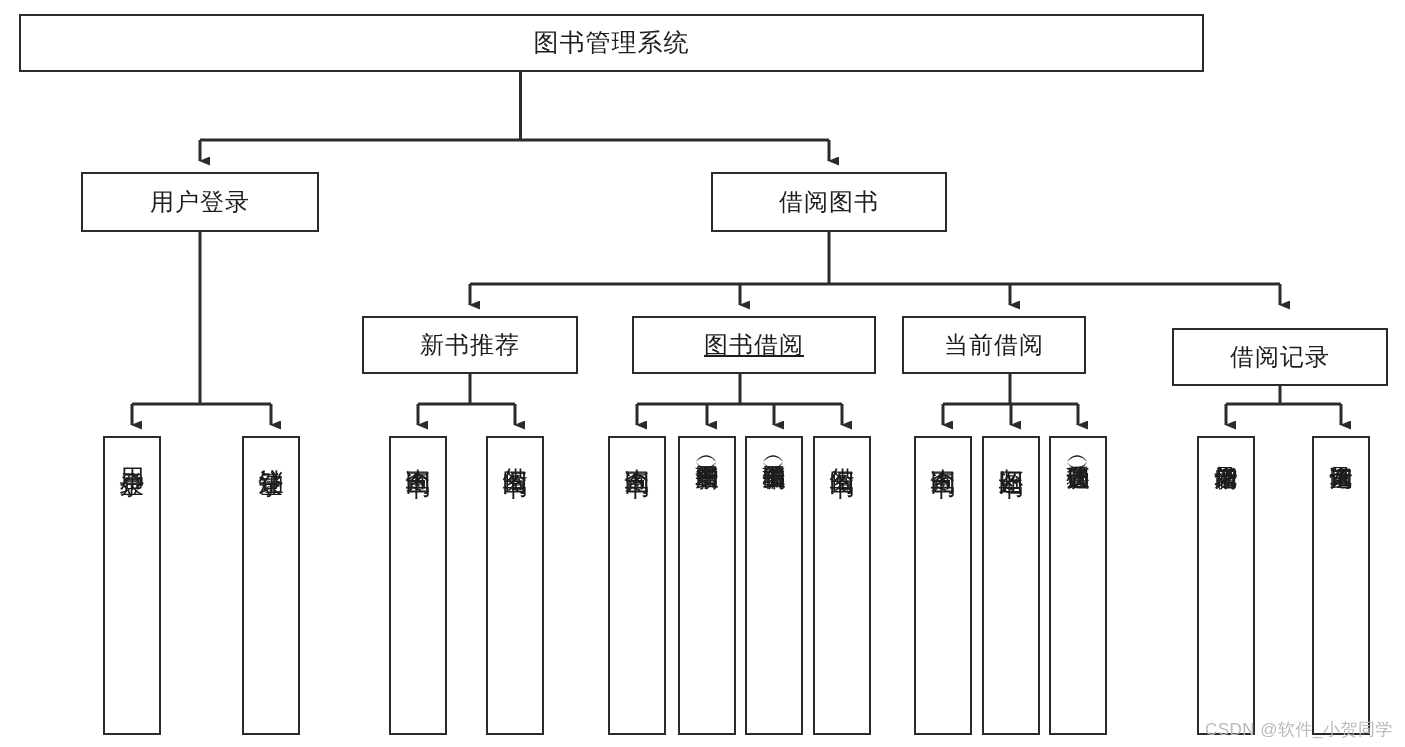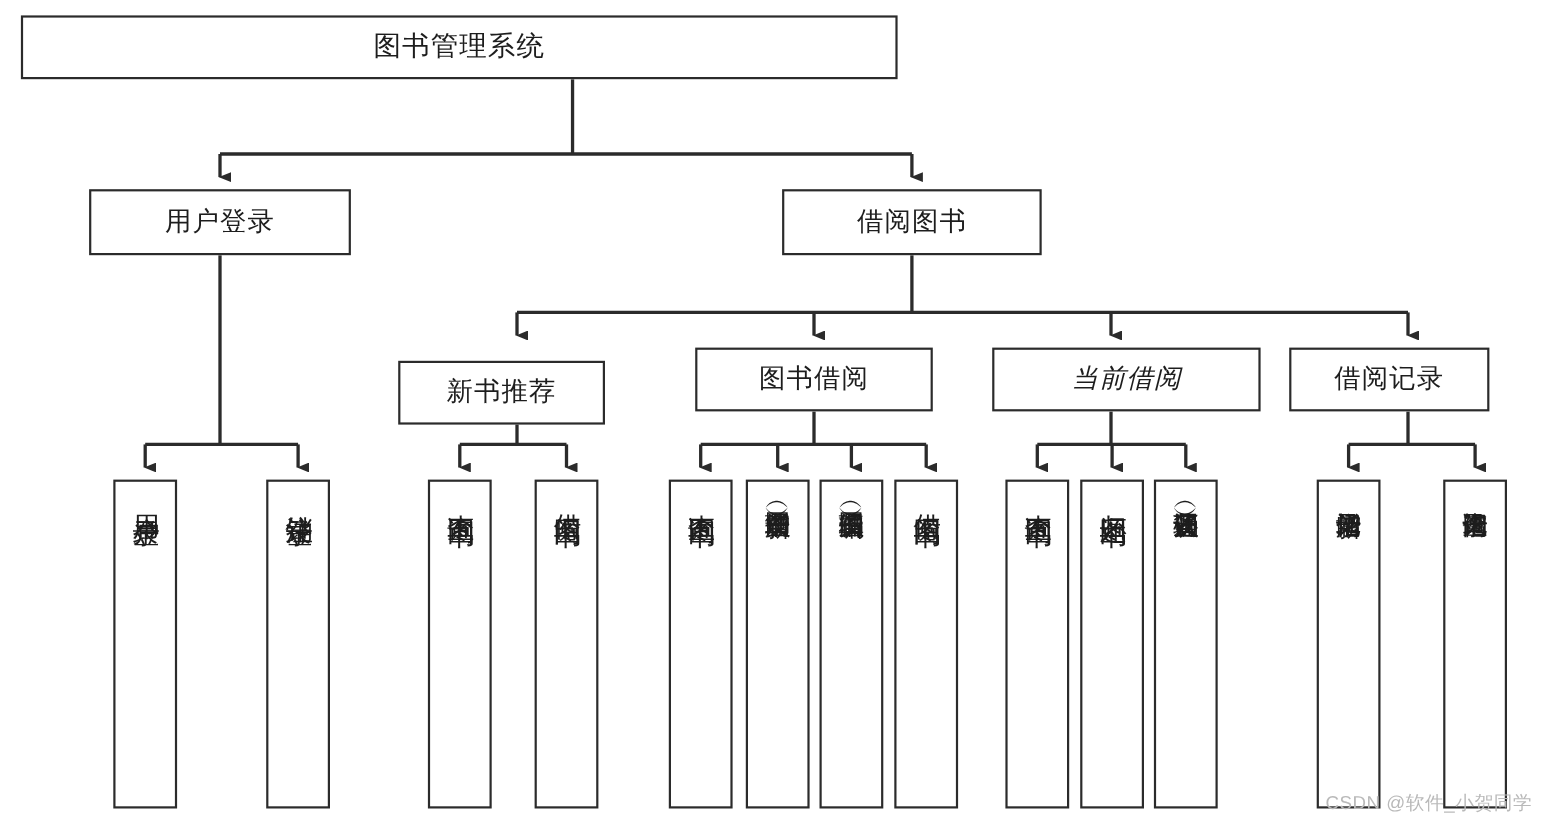--- a/index.html
+++ b/index.html
@@ -121,39 +121,39 @@
         <path d="M1011,404 L1011,425" marker-end="url(#arrowhead)"></path>
         <path d="M1078,404 L1078,425" marker-end="url(#arrowhead)"></path>
         <path d="M1280,374 L1280,404"></path>
         <path d="M1226,404 L1341,404"></path>
         <path d="M1226,404 L1226,425" marker-end="url(#arrowhead)"></path>
         <path d="M1341,404 L1341,425" marker-end="url(#arrowhead)"></path>
       </g>
   </svg>
 
   <div id="node-layer">
-      <div class="node horiz root tight" style="left: 19px; top: 14px; width: 797px; height: 58px;">
+      <div class="node horiz root tight" style="left: 19px; top: 14px; width: 1185px; height: 58px;">
         <span class="node-label">图书管理系统</span>
       </div>
       <div class="node horiz" style="left: 81px; top: 172px; width: 238px; height: 60px;">
         <span class="node-label">用户登录</span>
       </div>
       <div class="node horiz" style="left: 711px; top: 172px; width: 236px; height: 60px;">
         <span class="node-label">借阅图书</span>
       </div>
-      <div class="node horiz" style="left: 362px; top: 328px; width: 188px; height: 58px;">
+      <div class="node horiz" style="left: 362px; top: 316px; width: 216px; height: 58px;">
         <span class="node-label">新书推荐</span>
       </div>
-      <div class="node horiz" style="left: 632px; top: 316px; width: 216px; height: 58px;">
+      <div class="node horiz" style="left: 632px; top: 316px; width: 244px; height: 58px; text-decoration: underline;">
         <span class="node-label">图书借阅</span>
       </div>
-      <div class="node horiz" style="left: 902px; top: 316px; width: 244px; height: 58px; font-style: italic;">
+      <div class="node horiz" style="left: 902px; top: 316px; width: 184px; height: 58px;">
         <span class="node-label">当前借阅</span>
       </div>
-      <div class="node horiz" style="left: 1172px; top: 316px; width: 182px; height: 58px;">
+      <div class="node horiz" style="left: 1172px; top: 328px; width: 216px; height: 58px;">
         <span class="node-label">借阅记录</span>
       </div>
       <div class="node vert" style="left: 103px; top: 436px; width: 58px; height: 299px;">
         <span class="node-label">用户登录</span>
       </div>
       <div class="node vert" style="left: 242px; top: 436px; width: 58px; height: 299px;">
         <span class="node-label">注销登录</span>
       </div>
       <div class="node vert" style="left: 389px; top: 436px; width: 58px; height: 299px;">
         <span class="node-label">查询图书</span>

